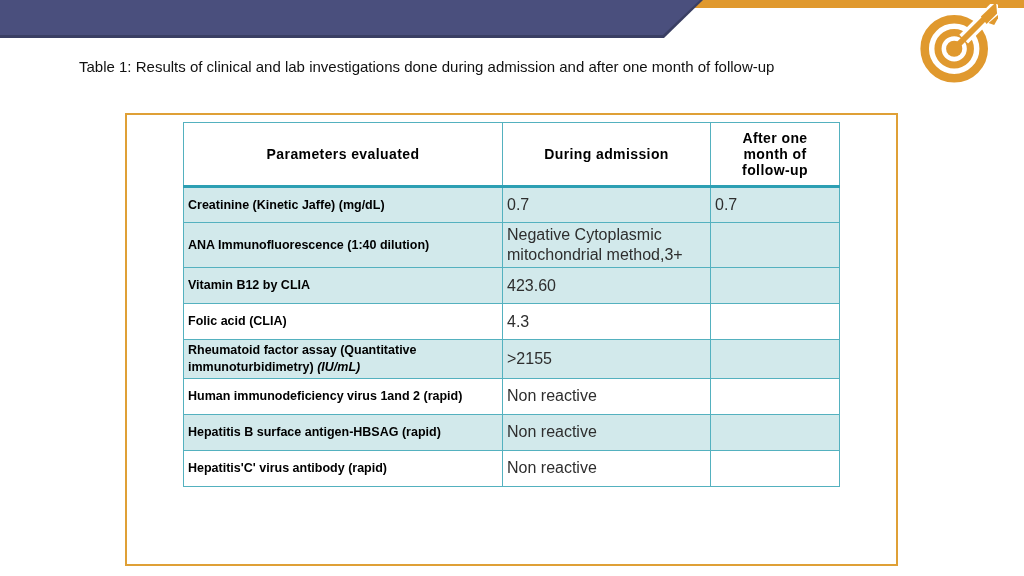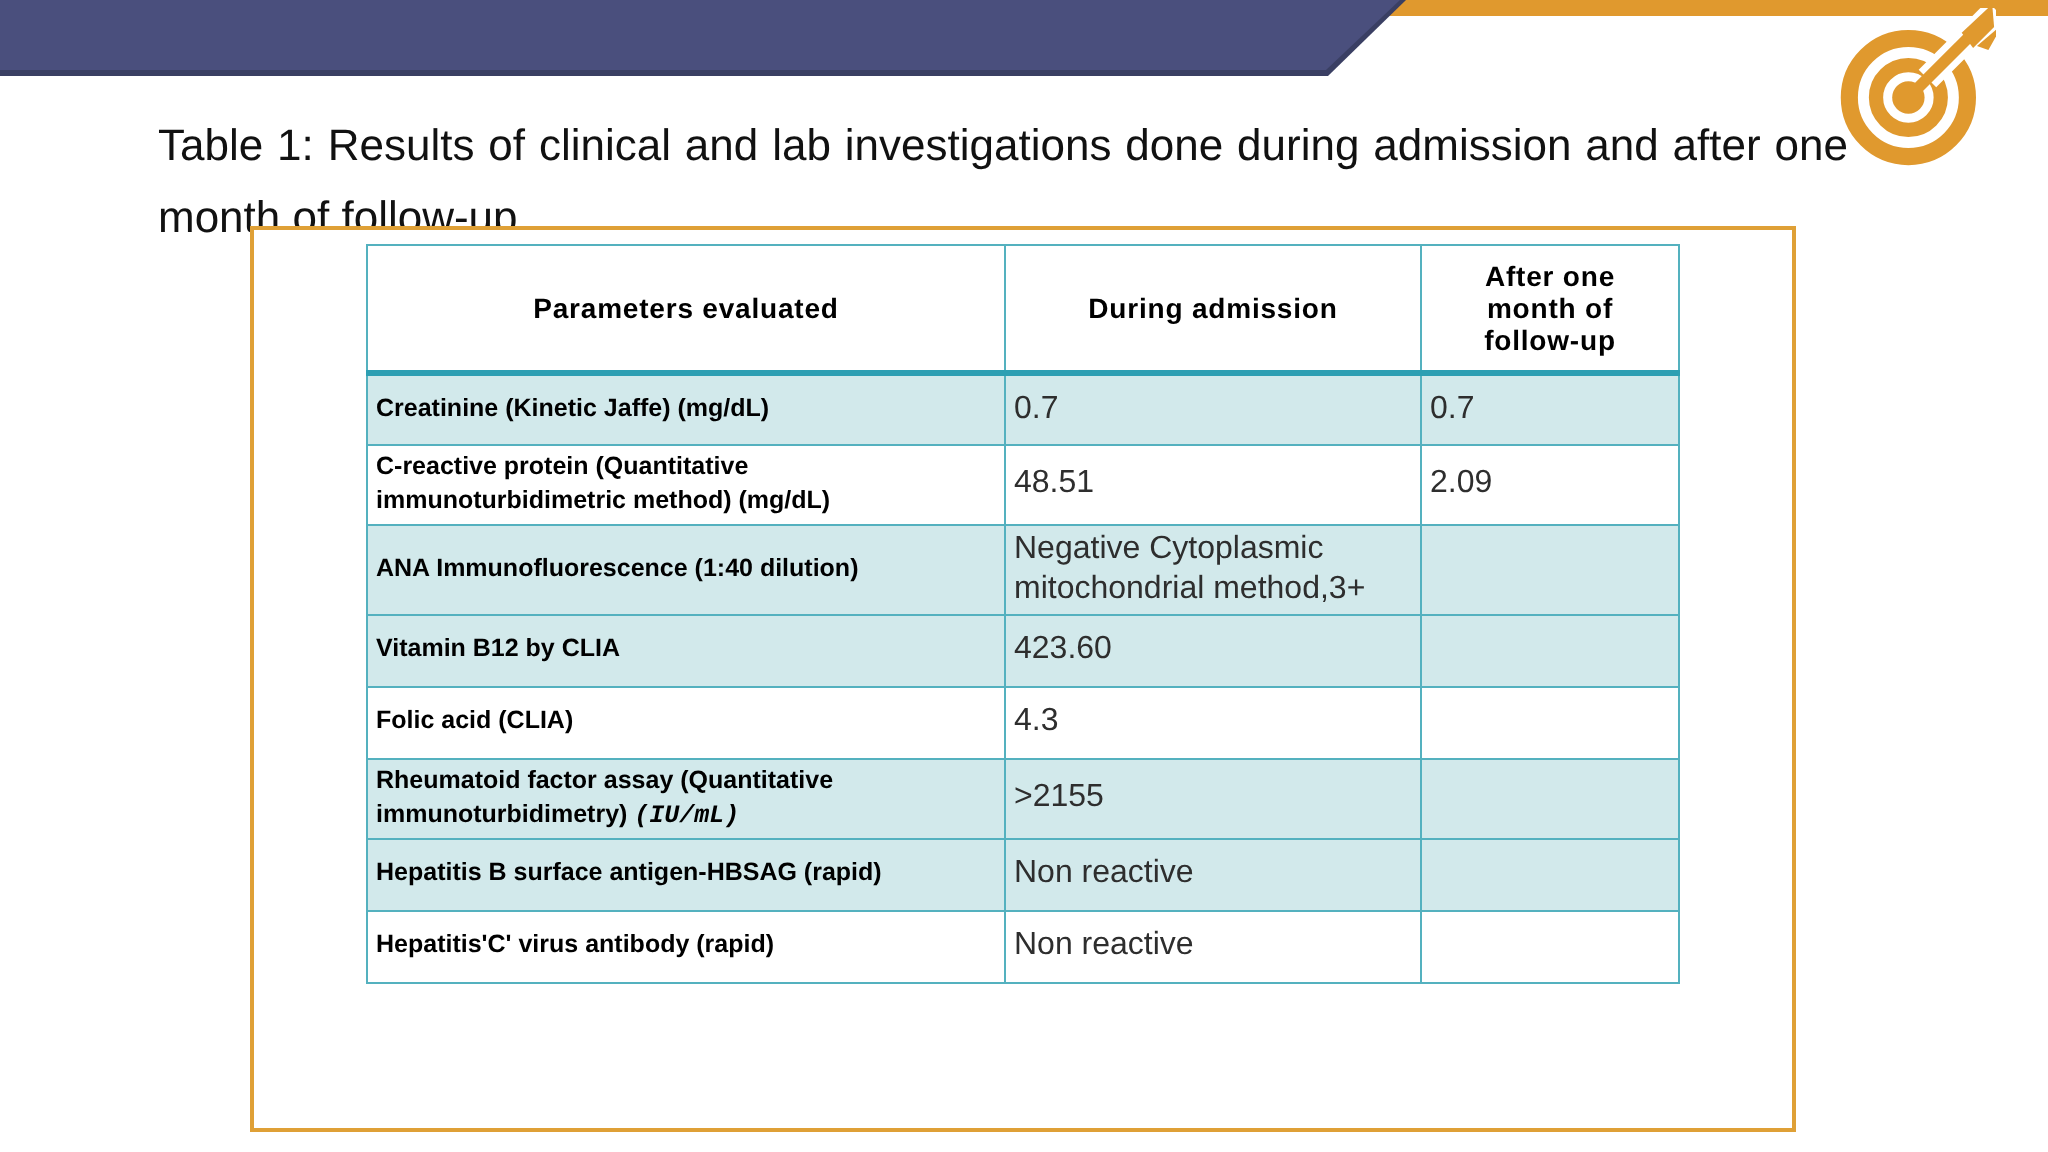--- a/index.html
+++ b/index.html
@@ -34,21 +34,21 @@
   .banner{
     position:absolute;left:0;top:0;width:710px;height:35px;
     background:var(--banner);
     clip-path:polygon(0 0,700px 0,663px 35px,0 35px);
   }
   .target-icon-box{
     position:absolute;left:918px;top:4px;width:80px;height:80px;
   }
   .slide-title{
     position:absolute;left:79px;top:55px;width:845px;
-    font-size:22px;line-height:1.62;color:var(--ink);
+    font-size:15px;line-height:1.62;color:var(--ink);
     text-align:justify;
   }
   .frame{
     position:absolute;left:125px;top:113px;width:773px;height:453px;
     border:2px solid var(--frame);
     background:#ffffff;
   }
   table.results{
     position:absolute;left:183px;top:122px;width:656px;
     border-collapse:collapse;table-layout:fixed;
@@ -67,21 +67,21 @@
     text-align:center;vertical-align:middle;
     padding:2px 21px;color:#000;
   }
   table.results tbody td{
     height:36px;vertical-align:middle;
     padding:2px 4px;
     margin-left:28px;
   }
   table.results tbody tr.alt{background:var(--rowalt);}
   td.param{font-size:12.5px;font-weight:bold;color:#000;line-height:1.35;}
-  td.param i{font-style:italic;font-family:Liberation Mono, monospace;}
+  td.param i{font-style:italic;}
   td.val{font-size:16px;color:var(--val-ink);line-height:1.25;}
 </style>
 </head>
 <body>
 
 <div class="top-strip"></div>
 <div class="banner-edge"></div>
 <div class="banner"></div>
 
 <div class="target-icon-box">
@@ -117,25 +117,20 @@
       <th>After one month of follow-up</th>
     </tr>
   </thead>
   <tbody>
   <tr class="alt">
     <td class="param"><span class="p-main">Creatinine (Kinetic Jaffe) (mg/dL)</span><i class="p-italic"></i></td>
     <td class="val">0.7</td>
     <td class="val">0.7</td>
   </tr>
 
-  <tr>
-    <td class="param"><span class="p-main">C-reactive protein (Quantitative immunoturbidimetric method) (mg/dL)</span><i class="p-italic"></i></td>
-    <td class="val">48.51</td>
-    <td class="val">2.09</td>
-  </tr>
 
   <tr class="alt">
     <td class="param"><span class="p-main">ANA Immunofluorescence (1:40 dilution)</span><i class="p-italic"></i></td>
     <td class="val">Negative Cytoplasmic mitochondrial method,3+</td>
     <td class="val"></td>
   </tr>
 
 
   <tr class="alt">
     <td class="param"><span class="p-main">Vitamin B12 by CLIA</span><i class="p-italic"></i></td>
@@ -148,20 +143,25 @@
     <td class="val">4.3</td>
     <td class="val"></td>
   </tr>
 
   <tr class="alt">
     <td class="param"><span class="p-main">Rheumatoid factor assay (Quantitative immunoturbidimetry) </span><i class="p-italic">(IU/mL)</i></td>
     <td class="val">&gt;2155</td>
     <td class="val"></td>
   </tr>
 
+  <tr>
+    <td class="param"><span class="p-main">Human immunodeficiency virus 1and 2 (rapid)</span><i class="p-italic"></i></td>
+    <td class="val">Non reactive</td>
+    <td class="val"></td>
+  </tr>
 
   <tr class="alt">
     <td class="param"><span class="p-main">Hepatitis B surface antigen-HBSAG (rapid)</span><i class="p-italic"></i></td>
     <td class="val">Non reactive</td>
     <td class="val"></td>
   </tr>
 
   <tr>
     <td class="param"><span class="p-main">Hepatitis'C' virus antibody (rapid)</span><i class="p-italic"></i></td>
     <td class="val">Non reactive</td>

